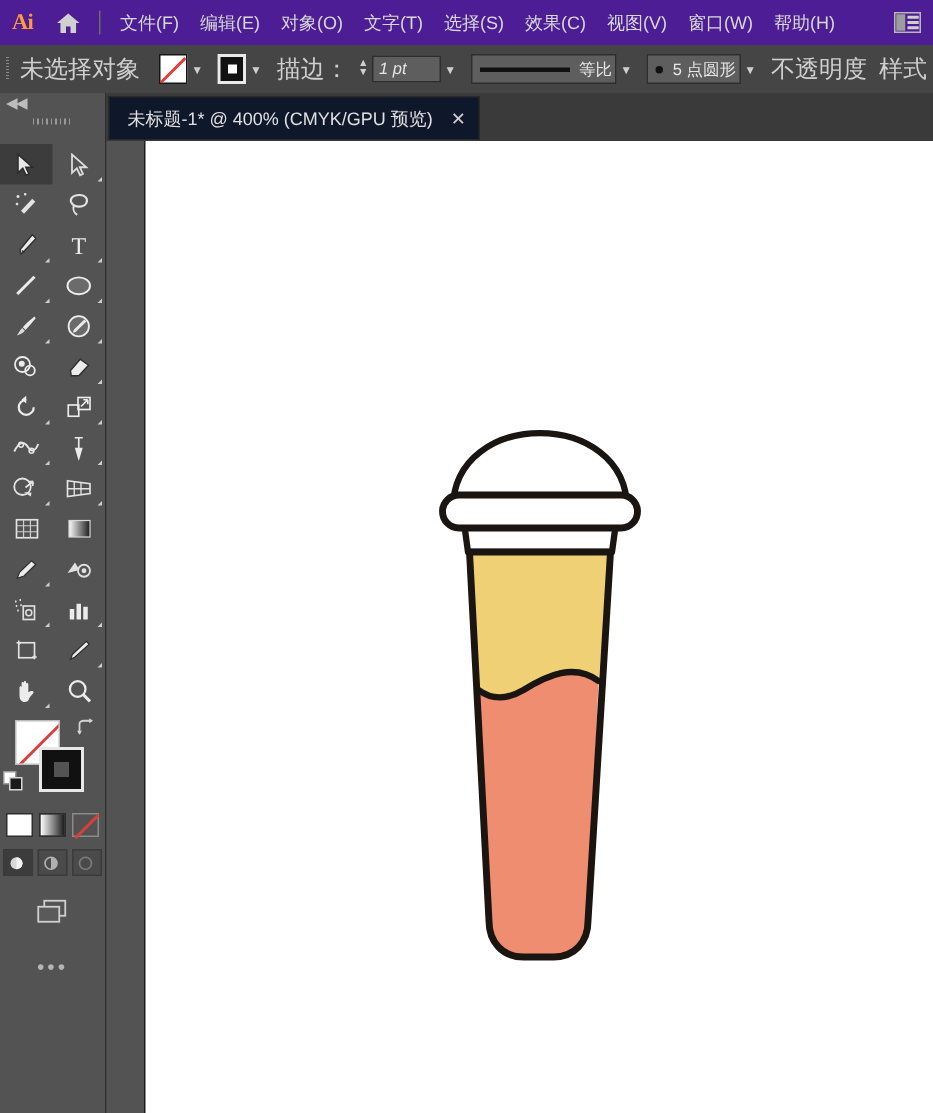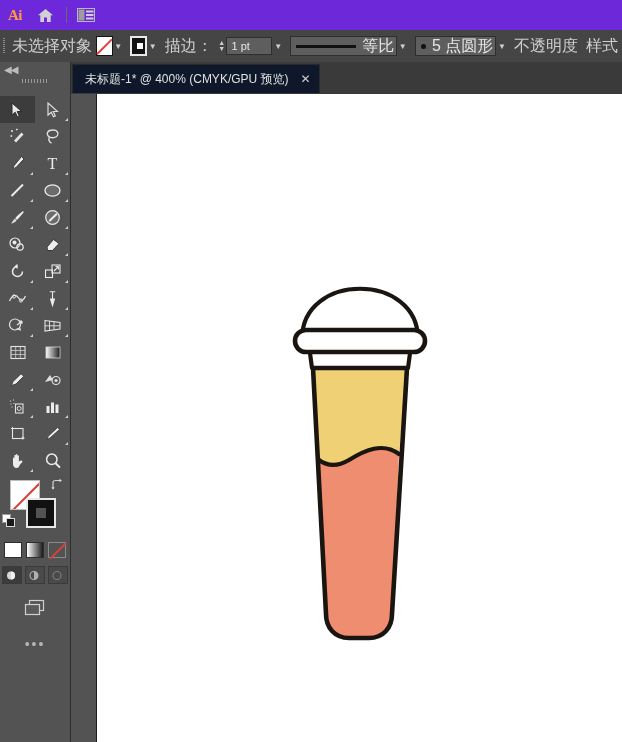--- a/index.html
+++ b/index.html
@@ -7,21 +7,21 @@
     width:622px;height:742px;overflow:hidden;
     background:#535353;
     font-family:"Liberation Sans","DejaVu Sans",sans-serif;
     -webkit-font-smoothing:antialiased;
   }
   #app{position:relative;width:622px;height:742px;}
 
   
   .menubar{
     position:absolute;left:0;top:0;width:622px;height:30px;
-    background:#6d28d9;display:flex;align-items:center;
+    background:#4c1d95;display:flex;align-items:center;
   }
   .ai-logo{
     width:30px;height:30px;display:flex;align-items:center;justify-content:center;
     font-family:"Liberation Serif","DejaVu Serif",serif;
     font-size:15px;font-weight:700;color:#ff9a3c;letter-spacing:-.5px;
   }
   .home-ico{
     width:30px;height:30px;display:flex;align-items:center;justify-content:center;
   }
   .menu-sep{width:1px;height:16px;background:#6a6a6a;margin:0 6px;}
@@ -65,27 +65,27 @@
     color:#cfcfcf;font-size:8px;
   }
   .spin{
     width:12px;height:20px;display:flex;flex-direction:column;
     align-items:center;justify-content:center;color:#cfcfcf;
   }
   .spin span{font-size:7px;line-height:6px;}
   .num-field{
     height:18px;min-width:46px;background:#5e5e5e;border:1px solid #2e2e2e;
     color:#e6e6e6;font-size:11px;display:flex;align-items:center;
-    padding:0 4px;box-sizing:border-box;
+    padding:0 4px;box-sizing:border-box;font-style:italic;
   }
   .combo{
     height:20px;background:#5e5e5e;border:1px solid #2e2e2e;
     display:flex;align-items:center;padding:0 2px 0 5px;box-sizing:border-box;
   }
-  .combo .lbl{font-size:16px;color:#e6e6e6;white-space:nowrap;}
+  .combo .lbl{font-size:11px;color:#e6e6e6;white-space:nowrap;}
   .strokeline{width:60px;height:3px;background:#111;margin-right:6px;}
   .dotmark{width:5px;height:5px;border-radius:50%;background:#111;margin-right:6px;}
   .cb-gap{width:8px;}
 
   
   .tabbar{
     position:absolute;left:0;top:62px;width:622px;height:32px;
     background:#3a3a3a;border-bottom:1px solid #2a2a2a;
   }
   .tool-head{
@@ -188,20 +188,31 @@
 <div id="app">
 
   <div class="menubar">
     <div class="ai-logo">Ai</div>
     <div class="home-ico">
       <svg width="17" height="15" viewBox="0 0 17 15">
         <path d="M8.5 1 L16 7.3 L13.7 7.3 L13.7 14 L10 14 L10 9.6 L7 9.6 L7 14 L3.3 14 L3.3 7.3 L1 7.3 Z" fill="#d0d0d0"></path>
       </svg>
     </div>
     <div class="menu-sep"></div>
+    <div class="menu-items">
+      <div class="menu-item">文件(F)</div>
+      <div class="menu-item">编辑(E)</div>
+      <div class="menu-item">对象(O)</div>
+      <div class="menu-item">文字(T)</div>
+      <div class="menu-item">选择(S)</div>
+      <div class="menu-item">效果(C)</div>
+      <div class="menu-item">视图(V)</div>
+      <div class="menu-item">窗口(W)</div>
+      <div class="menu-item">帮助(H)</div>
+    </div>
     <div class="panel-ico">
       <svg width="18" height="14" viewBox="0 0 18 14">
         <rect x="0.5" y="0.5" width="17" height="13" fill="none" stroke="#b8b8b8"></rect>
         <rect x="1.5" y="1.5" width="6" height="11" fill="#9d9d9d"></rect>
         <rect x="9" y="2.5" width="7.5" height="2" fill="#cfcfcf"></rect>
         <rect x="9" y="6" width="7.5" height="2" fill="#cfcfcf"></rect>
         <rect x="9" y="9.5" width="7.5" height="2" fill="#cfcfcf"></rect>
       </svg>
     </div>
   </div>

